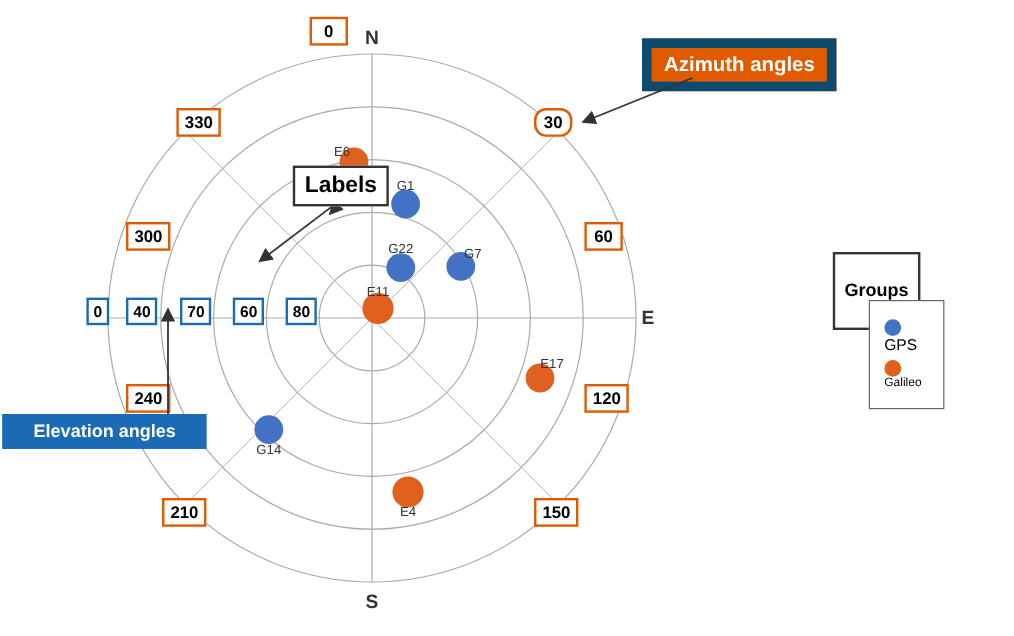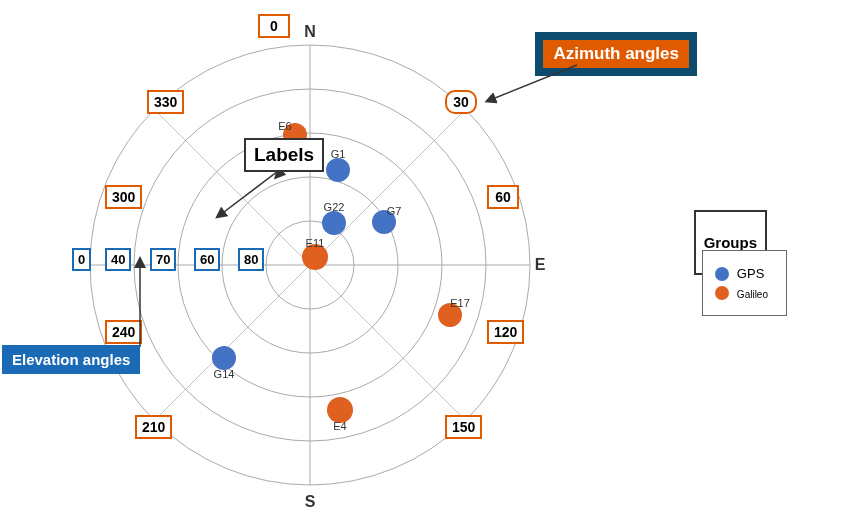--- a/index.html
+++ b/index.html
@@ -32,23 +32,24 @@
       background: white;
       color: black;
       font-size: 13px;
       font-weight: bold;
       padding: 2px 4px;
       text-align: center;
     }
 
     .legend-item {
       display: flex;
-      align-items: flex-end;
+      align-items: flex-start;
       margin: 5px 0;
       font-size: 13px;
+      flex-direction: column;
     }
 
     .legend-dot {
       width: 14px;
       height: 14px;
       border-radius: 50%;
       margin-right: 8px;
       flex-shrink: 0;
     }
   </style>
@@ -166,21 +167,21 @@
       <marker id="arr5" markerWidth="8" markerHeight="8" refX="4" refY="4" orient="auto">
         <path d="M0,0 L8,4 L0,8 Z" fill="#333"></path>
       </marker>
     </defs>
   </svg>
 
   <div style="position:absolute; left:244px; top:138px; border:2px solid #333; background:white; font-size:19px; font-weight:bold; padding:4px 8px;">
     <span>Labels</span>
   </div>
 
-  <div style="position:absolute; left:2px; top:345px; background:#1a6ab5; border:2px solid #1a6ab5; color:white; font-size:15px; font-weight:bold; padding:4px 8px;">
+  <div style="position:absolute; left:2px; top:345px; background:#1a6ab5; border:2px solid #1a6ab5; color:white; font-size:15px; font-weight:bold; padding:4px 24px;">
     <span>Elevation angles</span>
   </div>
 
   <div style="position:absolute; right:78px; top:210px; border:2px solid #333; background:white; font-size:15px; font-weight:bold; padding:22px 8px;">
     <span>Groups</span>
   </div>
 
   <div style="position:absolute; right:58px; top:250px; border:1px solid #666; background:white; padding:10px 18px 10px 12px;">
     <div class="legend-item">
       <div class="legend-dot" style="background:#4472C4;"></div>

